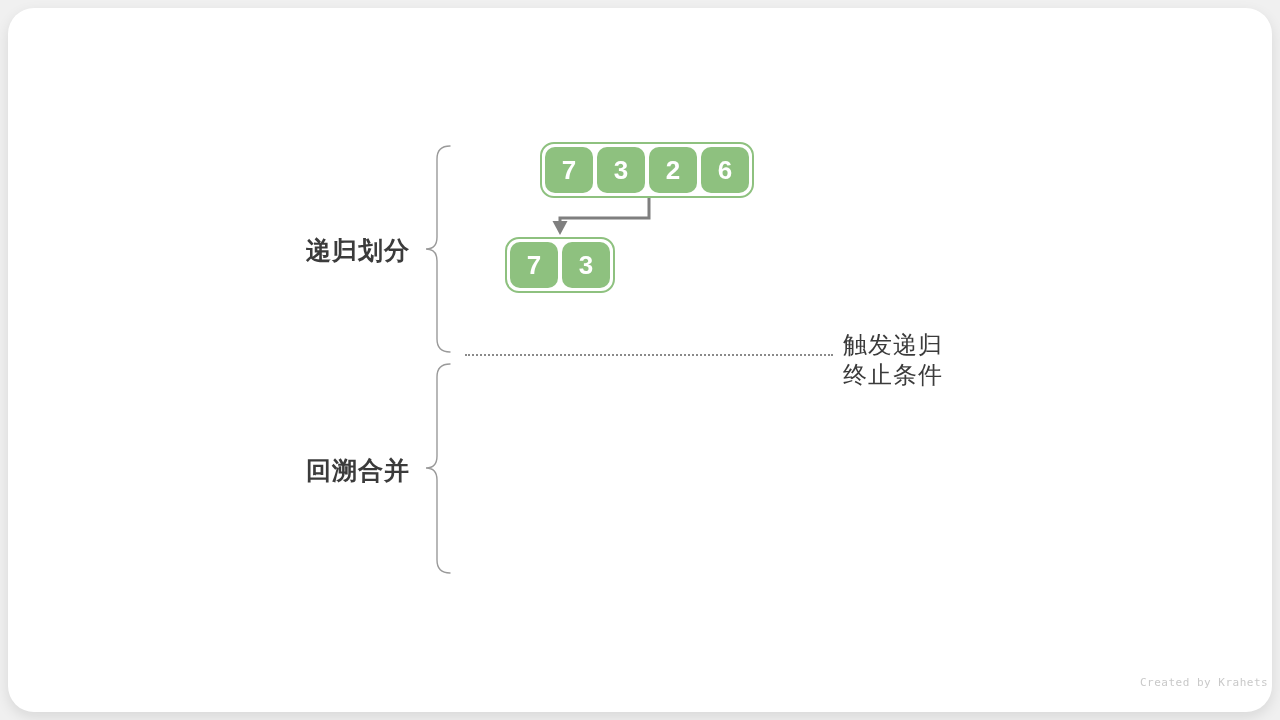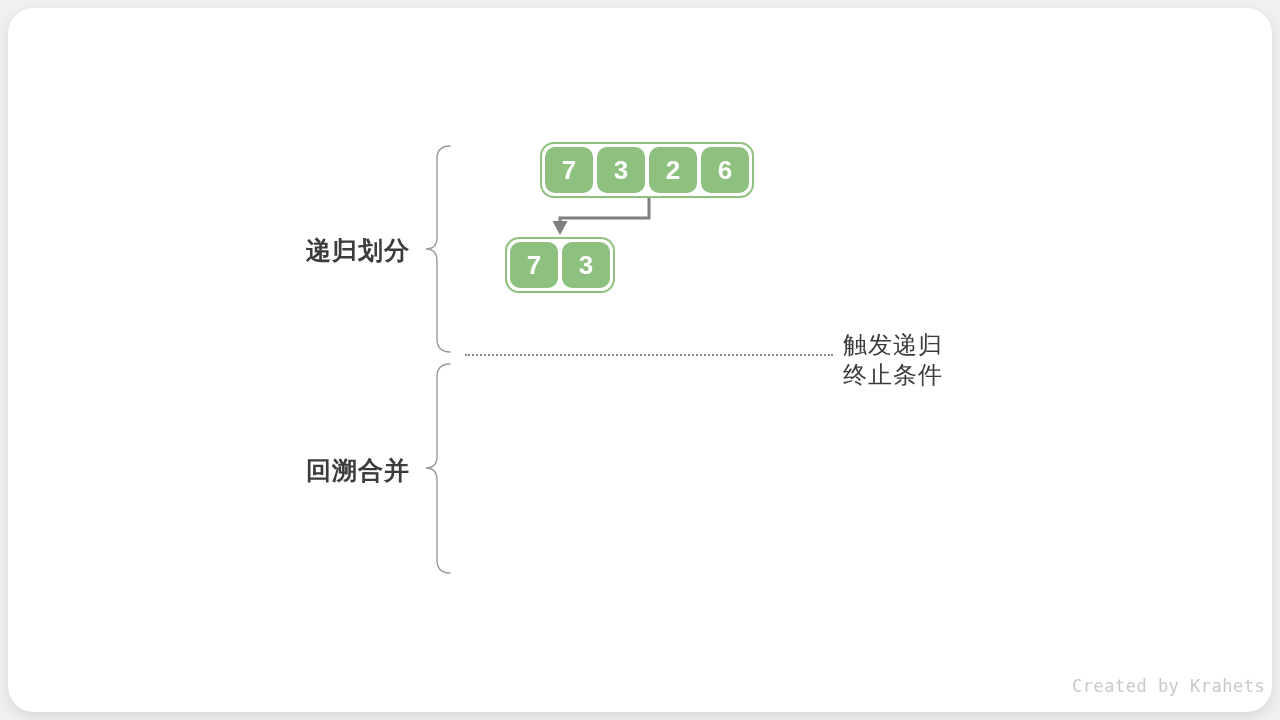--- a/index.html
+++ b/index.html
@@ -80,23 +80,23 @@
     left: 843px; top: 330px;
     font-size: 24px;
     font-weight: 400;
     line-height: 30px;
     color: var(--label_text, #3b3b3b);
     letter-spacing: 1px;
     white-space: nowrap;
   }
   .watermark {
     position: absolute;
-    left: 1072px; top: 676px;
+    left: 1140px; top: 676px;
     font-family: "DejaVu Sans Mono", monospace;
-    font-size: 17px;
+    font-size: 11px;
     letter-spacing: 0.5px;
     color: var(--watermark, #c9c9c9);
   }
 </style>
 </head>
 <body>
 
 <div class="page">
   <div class="card"></div>
 

